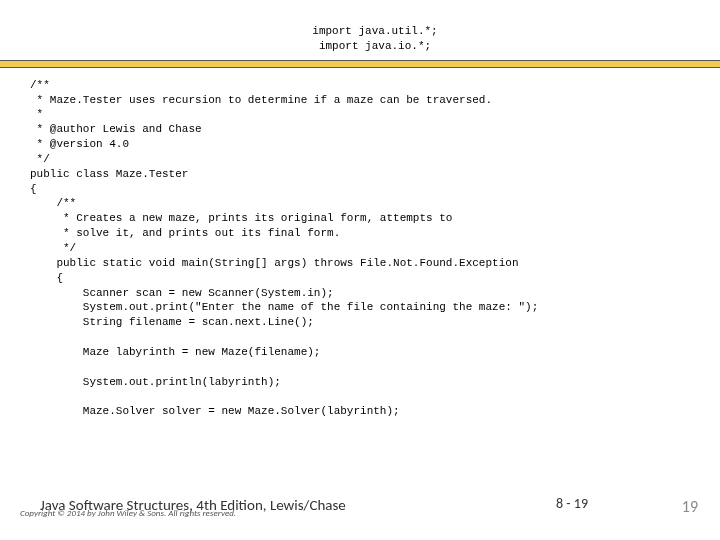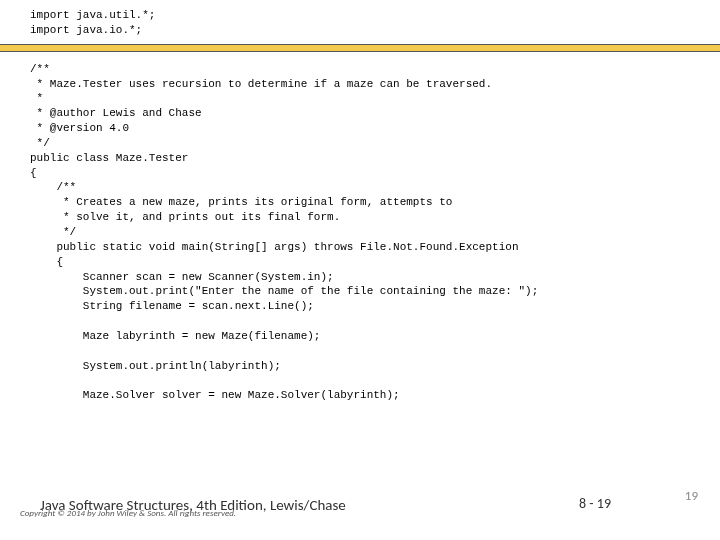--- a/index.html
+++ b/index.html
@@ -6,24 +6,25 @@
   body {
     width: 720px;
     height: 540px;
     background: #fff;
     font-family: "Courier New", monospace;
     font-size: 11px;
     position: relative;
     overflow: hidden;
   }
   .code-top {
-    padding: 8px 0 6px 30px;
+    padding: 24px 0 6px 30px;
     line-height: 1.35;
     color: #000;
     white-space: pre;
+    text-align: center;
   }
   .yellow-bar {
     height: 8px;
     background: #f3c94f;
     border-top: 1px solid #555;
     border-bottom: 1px solid #555;
     width: 100%;
   }
   .code-body {
     padding: 10px 0 0 30px;
@@ -48,30 +49,30 @@
   .copyright {
     position: absolute;
     left: 20px;
     bottom: 4px;
     font-size: 9px;
     color: #555;
     font-style: italic;
   }
   .page-num {
     position: absolute;
-    right: 109px;
+    right: 132px;
     bottom: 10px;
     font-size: 14px;
     color: #333;
   }
   .slide-num {
     position: absolute;
     right: 22px;
-    bottom: 19px;
-    font-size: 13px;
+    bottom: 6px;
+    font-size: 16px;
     color: #888;
     margin-left: 32px;
   }
 </style>
 </head>
 <body>
 
 <div class="code-top">import java.util.*;
 import java.io.*;</div>
 

